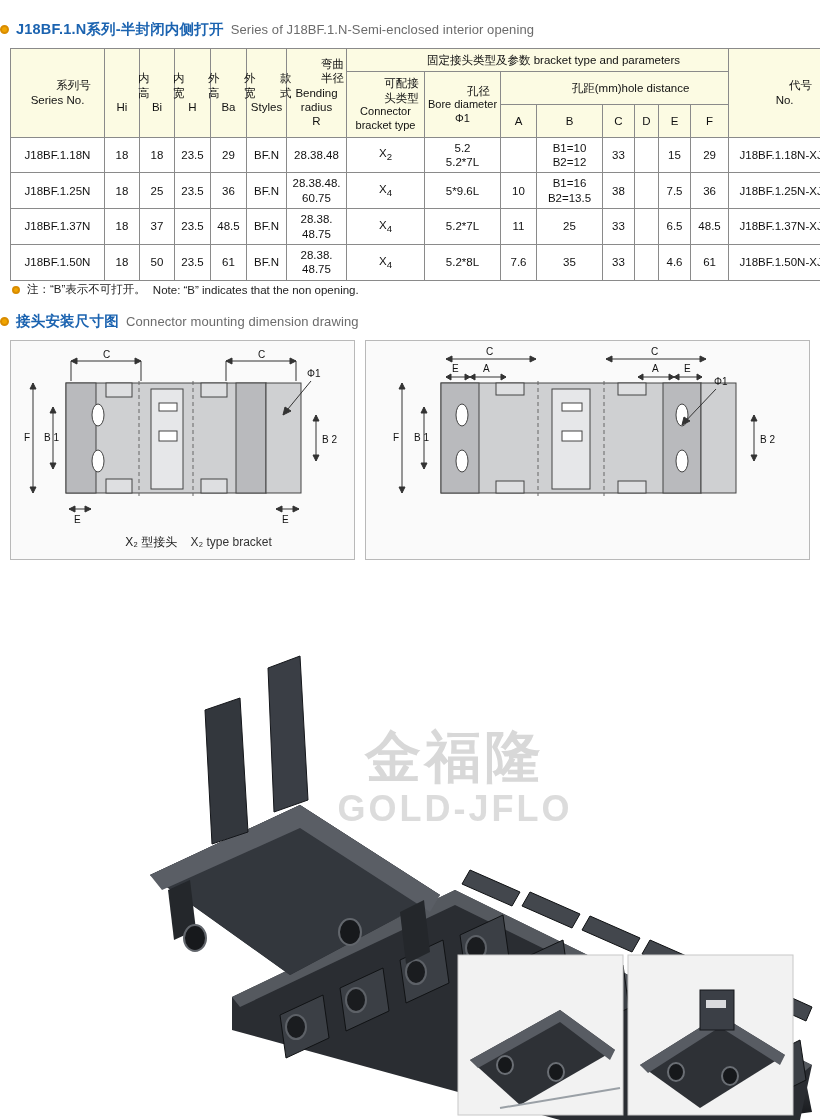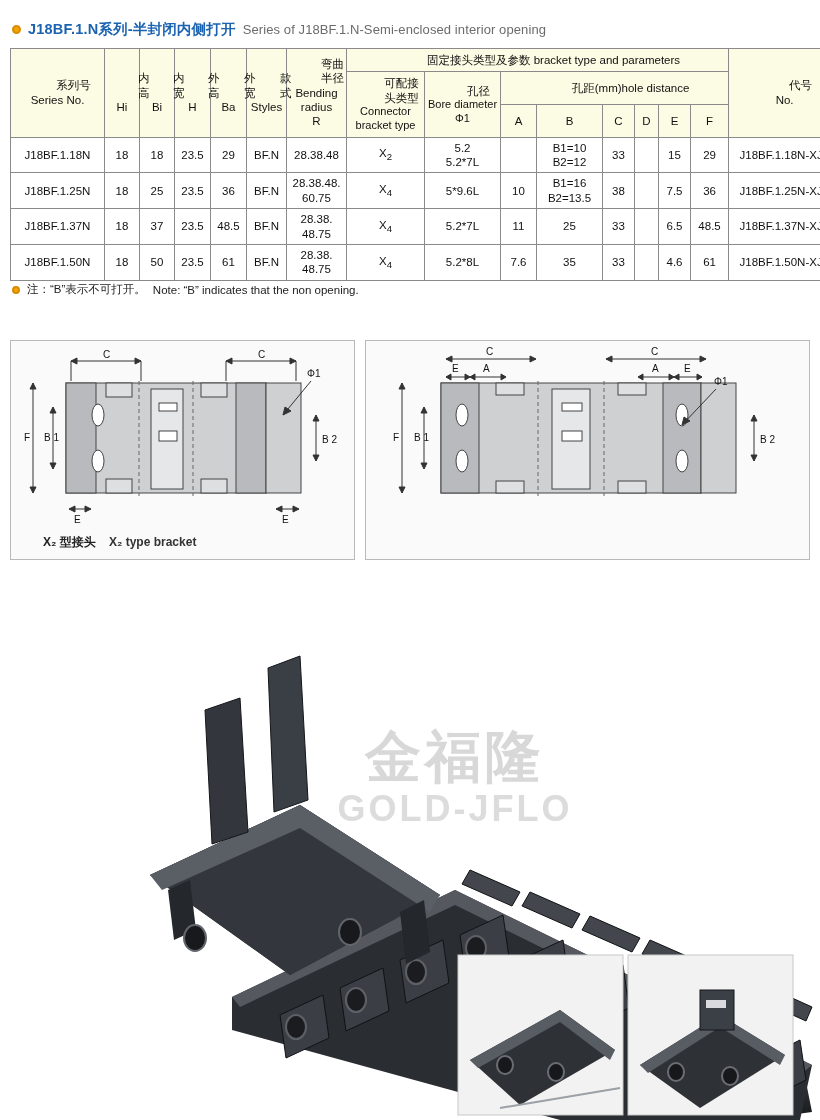--- a/index.html
+++ b/index.html
@@ -11,21 +11,21 @@
     font-size: 12px;
     color: #1a1a1a;
     position: relative;
     overflow: hidden;
   }
   .page { width:820px; height:1120px; position:relative; }
 
   
   .sec-head {
     display:flex; align-items:center; gap:7px;
-    padding: 0 0 0 12px;
+    padding: 0 0 0 0;
   }
   .bullet {
     width:9px; height:9px; border-radius:50%;
     background:#f0a500; border:2px solid #d98c00;
     display:inline-block; flex:0 0 auto;
   }
   .sec-title-cn {
     color:#1b63b0; font-size:14.5px; font-weight:bold;
     letter-spacing:0.2px;
   }
@@ -73,21 +73,21 @@
   
   .draw-row { position:absolute; top:340px; left:10px; width:800px; height:220px; }
   .draw-box {
     position:absolute; top:0; border:1px solid #b9b9b9; background:#fafafa;
     height:220px;
   }
   #box-x2 { left:0; width:345px; }
   #box-x4 { left:355px; width:445px; }
   .draw-caption {
     position:absolute; bottom:8px; width:100%;
-    font-size:12px; color:#222;font-weight:bold;
+    text-align:center; font-size:12px; color:#222;
   }
   .draw-caption .en { display:inline; color:#333; }
   .draw-caption .cn { display:inline; margin-right:10px; }
 
   
   .photo-area {
     position:absolute; left:0; top:560px; width:820px; height:560px;
     background:#ffffff;
     overflow:hidden;
   }
@@ -277,20 +277,25 @@
         </tbody>
     </table>
   </div>
 
   <div class="note">
     <span class="bullet"></span>
     <span>注：“B”表示不可打开。</span>
     <span>Note: “B” indicates that the non opening.</span>
   </div>
 
+  <div class="sec-head" id="head2">
+    <span class="bullet"></span>
+    <span class="sec-title-cn">接头安装尺寸图</span>
+    <span class="sec-title-en">Connector mounting dimension drawing</span>
+  </div>
 
   <div class="draw-row">
 
     <div class="draw-box" id="box-x2">
       <svg width="345" height="200" viewBox="0 0 345 200">
         <g stroke="#333" fill="none" stroke-width="1">
 
           <rect x="55" y="42" width="200" height="110" fill="#cfd0d2" stroke="#444"></rect>
 
           <rect x="55" y="42" width="30" height="110" fill="#b9babd" stroke="#444"></rect>

